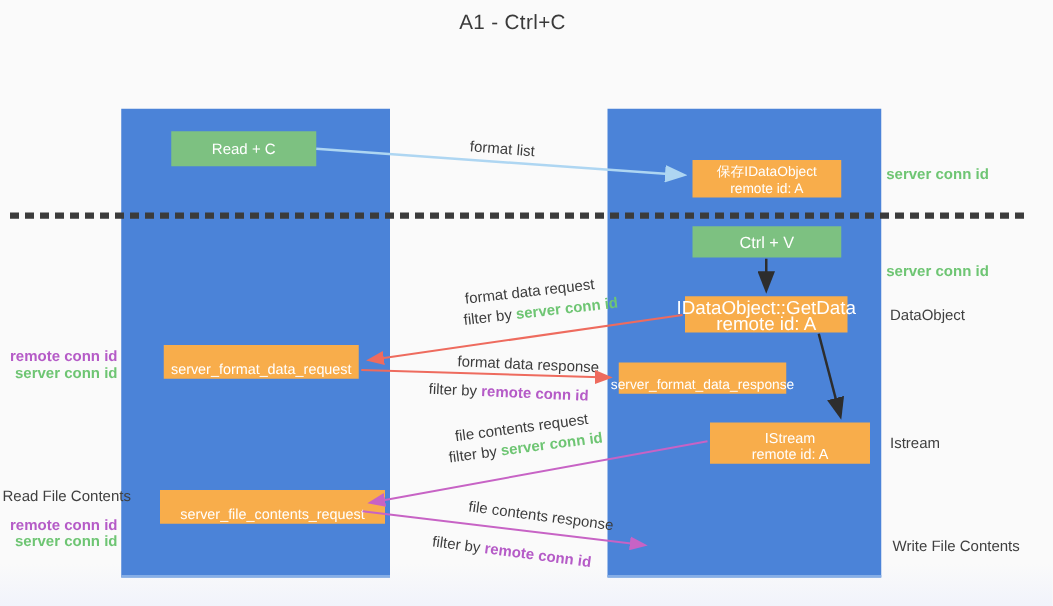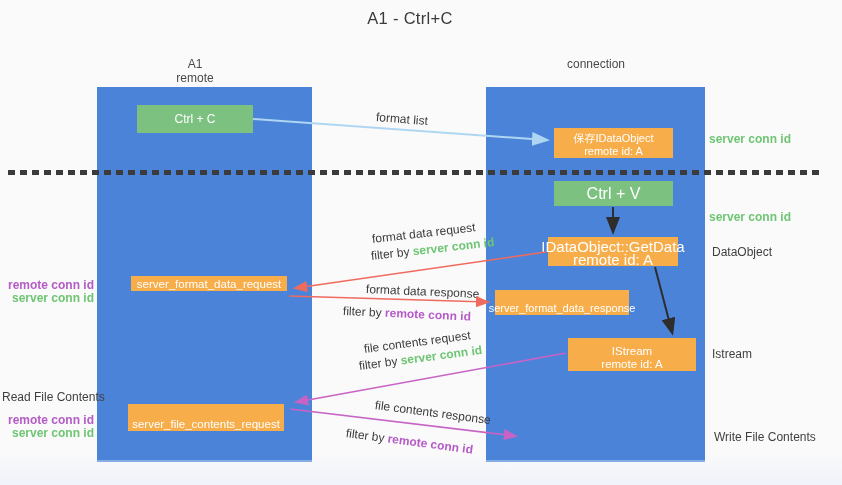--- a/index.html
+++ b/index.html
@@ -52,71 +52,66 @@
 </style>
 </head>
 <body>
 
 <div class="canvas">
 
   <div class="title">
     <div>A1 - Ctrl+C</div>
   </div>
 
-  <div class="lane-header" style="left:137px;top:57px;width:116px">
-    <div>A1</div>
-    <div>remote</div>
-  </div>
   <div class="lane-header" style="left:536px;top:57px;width:120px">
-    <div>connection</div>
   </div>
 
   <div class="lane" style="left:97px;width:215px"></div>
   <div class="lane" style="left:486px;width:219px"></div>
 
   <div class="divider"></div>
 
   <div class="node green" style="left:137px;top:105px;width:116px;height:28px;font-size:12px">
-    <span>Ctrl + C</span>
+    <span>Read + C</span>
   </div>
 
   <div class="node orange" style="left:554px;top:128px;width:119px;height:30px;font-size:11px">
     <span>
       <span style="display:block">保存IDataObject</span>
       <span style="display:block">remote id: A</span>
     </span>
   </div>
 
-  <div class="node green" style="left:554px;top:181px;width:119px;height:25px;font-size:16px">
+  <div class="node green" style="left:554px;top:181px;width:119px;height:25px;font-size:13px">
     <span>Ctrl + V</span>
   </div>
 
   <div class="node orange" style="left:548px;top:237px;width:130px;height:29px;font-size:15px">
     <span>
       <span style="display:block">IDataObject::GetData</span>
       <span style="display:block">remote id: A</span>
     </span>
   </div>
 
-  <div class="node orange" style="left:131px;top:276px;width:156px;height:15px">
+  <div class="node orange" style="left:131px;top:276px;width:156px;height:27px">
     <span>server_format_data_request</span>
   </div>
 
   <div class="node orange" style="left:495px;top:290px;width:134px;height:25px;font-size:11px">
     <span>server_format_data_response</span>
   </div>
 
   <div class="node orange" style="left:568px;top:338px;width:128px;height:33px;font-size:11.5px">
     <span>
       <span style="display:block">IStream</span>
       <span style="display:block">remote id: A</span>
     </span>
   </div>
 
-  <div class="node orange" style="left:128px;top:404px;width:156px;height:27px">
+  <div class="node orange" style="left:128px;top:392px;width:180px;height:27px">
     <span>server_file_contents_request</span>
   </div>
 
 
   <div class="ann green" style="left:709px;top:132px">server conn id</div>
   <div class="ann green" style="left:709px;top:210px">server conn id</div>
   <div class="ann dark" style="left:712px;top:245px">DataObject</div>
   <div class="ann dark" style="left:712px;top:347px">Istream</div>
   <div class="ann dark" style="left:714px;top:430px">Write File Contents</div>
 

